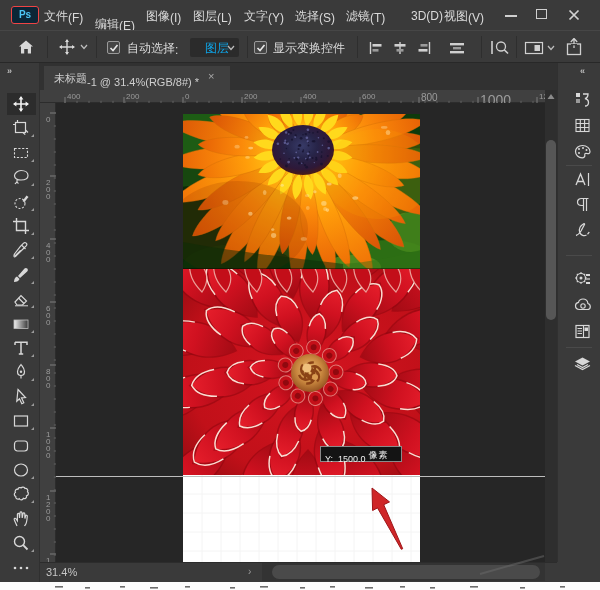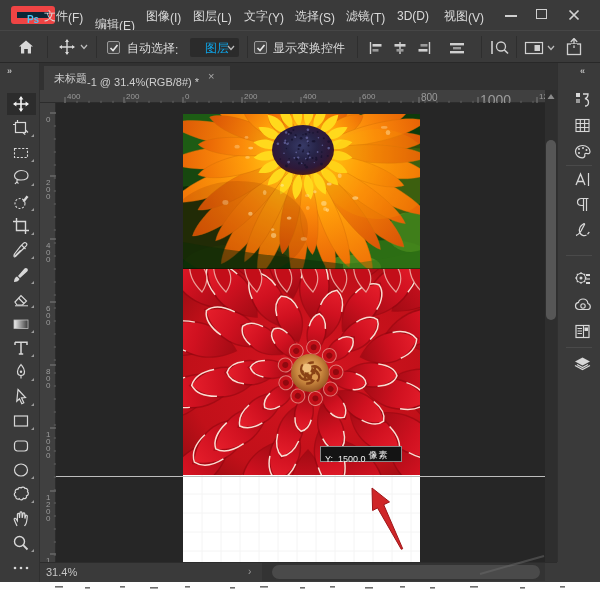--- a/index.html
+++ b/index.html
@@ -1,29 +1,29 @@
 <!DOCTYPE html>
 <html><head><meta charset="utf-8"><style>
 *{margin:0;padding:0;box-sizing:border-box}
 body{width:600px;height:590px;overflow:hidden;font-family:"Liberation Sans",sans-serif;background:#3a3a3a}
 .ab{position:absolute}
 .txt{color:#dadada;font-size:12px;line-height:12px;white-space:nowrap}
 .sep{position:absolute;width:1px;background:#2e2e2e}
 </style></head><body>
 <div class="ab" style="left:0;top:0;width:600px;height:590px;background:#3a3a3a">
     <div class="ab" style="left:0;top:0;width:600px;height:30px;background:#3a3a3a"></div>
-    <div class="ab" style="left:11px;top:6px;width:44px;height:18px;background:#0c2636;border:6px solid #ef4444;border-radius:3px;color:#4ec6f5;font-size:10px;font-weight:bold;text-align:center;line-height:16px">Ps</div>
+    <div class="ab" style="left:11px;top:6px;width:28px;height:18px;background:#0c2636;border:1px solid #ef4444;border-radius:3px;color:#4ec6f5;font-size:10px;font-weight:bold;text-align:center;line-height:16px">Ps</div>
     <div class="ab txt" style="left:44px;top:10px"><i style="display:inline-block;width:12px;text-align:center;font-style:normal;overflow:hidden">文</i><i style="display:inline-block;width:12px;text-align:center;font-style:normal;overflow:hidden">件</i>(F)</div>
     <div class="ab txt" style="left:95px;top:18px"><i style="display:inline-block;width:12px;text-align:center;font-style:normal;overflow:hidden">编</i><i style="display:inline-block;width:12px;text-align:center;font-style:normal;overflow:hidden">辑</i>(E)</div>
     <div class="ab txt" style="left:146px;top:10px"><i style="display:inline-block;width:12px;text-align:center;font-style:normal;overflow:hidden">图</i><i style="display:inline-block;width:12px;text-align:center;font-style:normal;overflow:hidden">像</i>(I)</div>
     <div class="ab txt" style="left:193px;top:10px"><i style="display:inline-block;width:12px;text-align:center;font-style:normal;overflow:hidden">图</i><i style="display:inline-block;width:12px;text-align:center;font-style:normal;overflow:hidden">层</i>(L)</div>
     <div class="ab txt" style="left:244px;top:10px"><i style="display:inline-block;width:12px;text-align:center;font-style:normal;overflow:hidden">文</i><i style="display:inline-block;width:12px;text-align:center;font-style:normal;overflow:hidden">字</i>(Y)</div>
     <div class="ab txt" style="left:295px;top:10px"><i style="display:inline-block;width:12px;text-align:center;font-style:normal;overflow:hidden">选</i><i style="display:inline-block;width:12px;text-align:center;font-style:normal;overflow:hidden">择</i>(S)</div>
     <div class="ab txt" style="left:346px;top:10px"><i style="display:inline-block;width:12px;text-align:center;font-style:normal;overflow:hidden">滤</i><i style="display:inline-block;width:12px;text-align:center;font-style:normal;overflow:hidden">镜</i>(T)</div>
-    <div class="ab txt" style="left:397px;top:10px">3D(D)</div>
+    <div class="ab txt" style="left:411px;top:10px">3D(D)</div>
     <div class="ab txt" style="left:444px;top:10px"><i style="display:inline-block;width:12px;text-align:center;font-style:normal;overflow:hidden">视</i><i style="display:inline-block;width:12px;text-align:center;font-style:normal;overflow:hidden">图</i>(V)</div>
     <div class="ab" style="left:505px;top:15px;width:12px;height:2px;background:#cfcfcf"></div>
     <div class="ab" style="left:536px;top:9px;width:11px;height:10px;border:1.5px solid #cfcfcf"></div>
     <svg style="position:absolute;left:568px;top:9px" width="12" height="12" viewBox="0 0 12 12">
       <path d="M1.5,1.5 L10.5,10.5 M10.5,1.5 L1.5,10.5" stroke="#d2d2d2" stroke-width="1.7"></path>
     </svg>
     <div class="ab" style="left:0;top:30px;width:600px;height:33px;background:#3a3a3a;border-top:1px solid #464646;border-bottom:1px solid #282828"></div>
     <svg style="position:absolute;left:18px;top:39px" width="16" height="16" viewBox="0 0 16 16">
       <path d="M8,1.5 L15,7.5 L13,7.5 L13,14.5 L9.8,14.5 L9.8,10 L6.2,10 L6.2,14.5 L3,14.5 L3,7.5 L1,7.5 Z" fill="#d8d8d8"></path>
     </svg>

